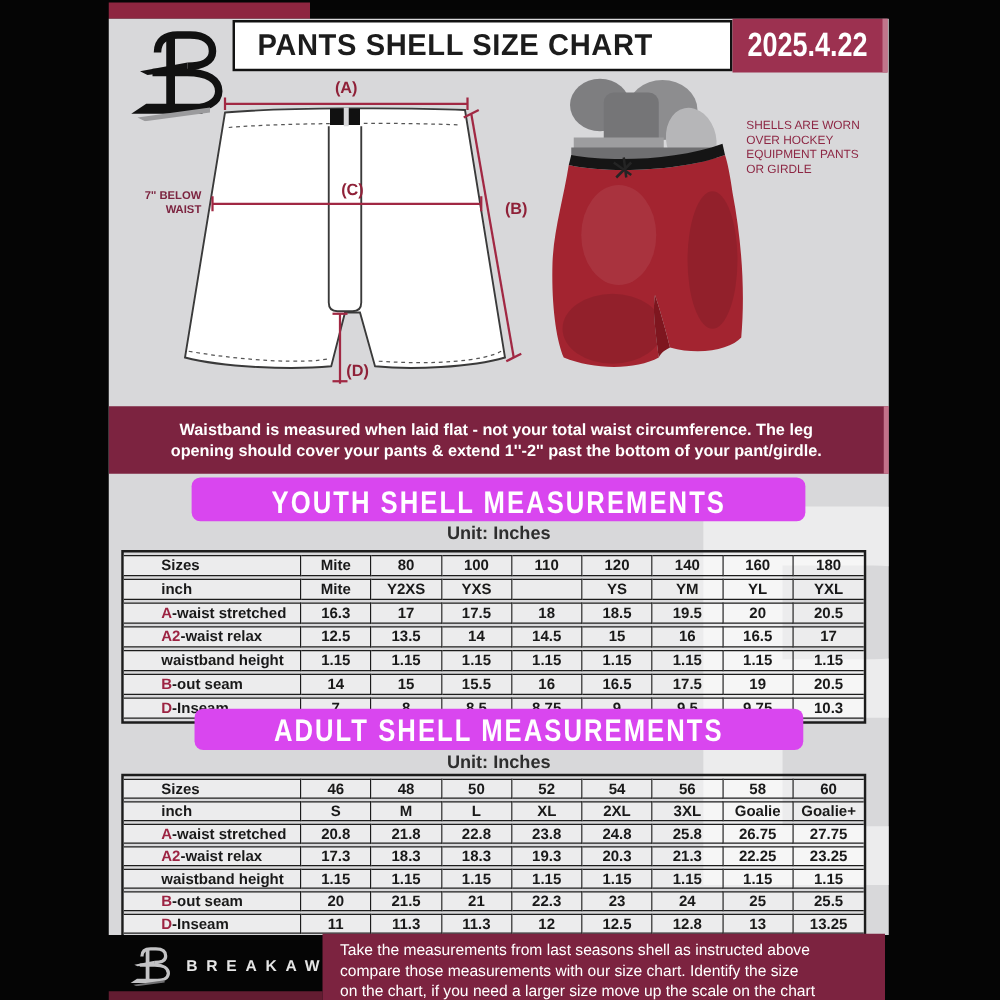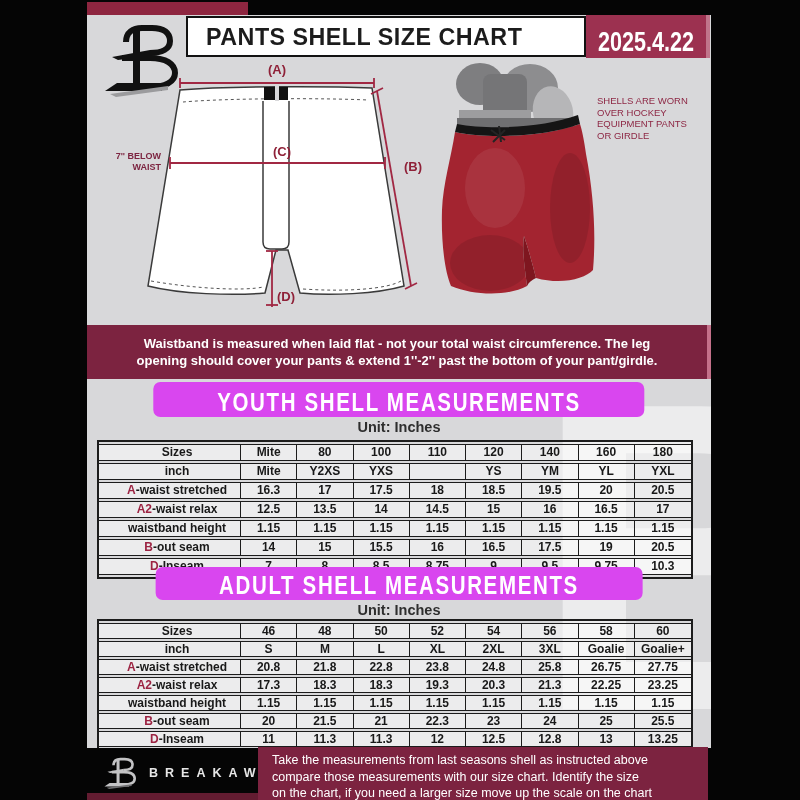--- a/index.html
+++ b/index.html
@@ -11,21 +11,21 @@
   .panel{position:absolute;left:87px;top:15px;width:624px;height:733px;background:#d8d8da;overflow:hidden;}
   .watermark{position:absolute;right:-140px;top:352px;font-size:440px;line-height:380px;font-weight:800;
              color:rgba(255,255,255,0.5);pointer-events:none;}
   
   .logo{position:absolute;left:15px;top:8px;}
   .title-box{position:absolute;left:99px;top:1px;width:400px;height:41px;background:#ffffff;
              border:2.5px solid #121212;box-sizing:border-box;display:flex;align-items:center;}
   .title-box span{font-size:24px;font-weight:600;color:#1c1c1c;letter-spacing:.5px;
                   transform:scaleX(.97);transform-origin:left;margin-left:18px;white-space:nowrap;}
   .date-box{position:absolute;left:499px;top:-1px;width:120px;height:44px;background:#9c3150;
-            border-right:4px solid #c0758b;box-sizing:content-box;display:flex;align-items:flex-end;justify-content:center;}
+            border-right:4px solid #c0758b;box-sizing:content-box;display:flex;align-items:center;justify-content:center;}
   .date-box span{font-size:27px;font-weight:800;color:#fff;transform:scaleX(.8);white-space:nowrap;}
   
   .shorts-svg{position:absolute;left:50px;top:45px;}
   .waist-note{position:absolute;left:12px;top:136px;width:62px;text-align:right;
               font-size:9px;font-weight:700;color:#7c2440;line-height:11px;}
   .pants-svg{position:absolute;left:348px;top:43px;}
   .shell-note{position:absolute;left:510px;top:80px;width:110px;font-size:9.5px;font-weight:400;
               color:#8d2744;line-height:11.5px;}
   
   .info-banner{position:absolute;left:0;top:310px;width:620px;height:54px;background:#7c2340;
@@ -43,21 +43,21 @@
   
   .tablewrap{position:absolute;left:10px;width:592px;border:2px solid #1c1c1c;}
   .tw-youth{top:425px;}
   .tw-adult{top:604px;}
   table.size{width:100%;border-collapse:separate;border-spacing:0 2px;table-layout:fixed;}
   table.size td{border-top:1.5px solid #1c1c1c;border-bottom:1.5px solid #1c1c1c;
                 border-right:1.5px solid #1c1c1c;background:rgba(255,255,255,0.5);
                 font-size:12px;font-weight:700;color:#191919;text-align:center;vertical-align:middle;
                 overflow:hidden;white-space:nowrap;}
   table.size td:last-child{border-right:none;margin-top:24px;}
-  table.size td.lbl{text-align:center;padding-left:16px;border-right:1.5px solid #1c1c1c;}
+  table.size td.lbl{text-align:left;padding-left:30px;border-right:1.5px solid #1c1c1c;}
   .tw-youth td{height:13px;line-height:13px;}
   .tw-adult td{height:12px;line-height:12px;}
   col.c-lbl{width:142px;}
   .pfx{color:#9c2342;}
   
   .footer-logo{position:absolute;left:103px;top:757px;display:flex;align-items:center;gap:12px;}
   .footer-brand{color:#e6e6e6;font-size:12.5px;font-weight:600;letter-spacing:7px;white-space:nowrap;}
   .footer-strip{position:absolute;left:87px;top:793px;width:171px;height:7px;background:#631c31;}
   .footer-note{position:absolute;left:258px;top:747px;width:450px;height:53px;background:#7c2340;
                box-sizing:border-box;padding:5px 0 0 14px;color:#fff;font-size:12.5px;font-weight:500;

